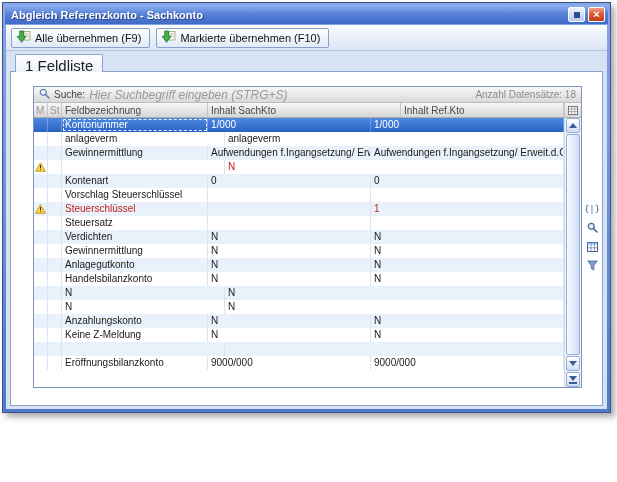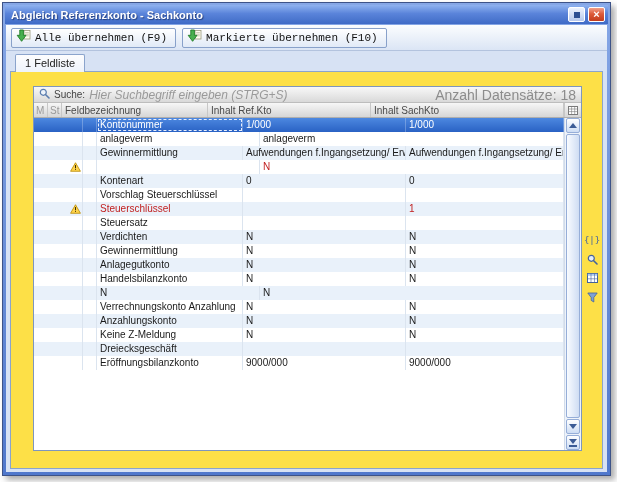--- a/index.html
+++ b/index.html
@@ -1,21 +1,21 @@
 <!DOCTYPE html>
 <html><head>
 <meta charset="utf-8">
 <style>
   * { box-sizing: border-box; margin: 0; padding: 0; }
   html,body { background:#ffffff; }
   body { font-family: "Liberation Sans", sans-serif; font-size: 11px; }
   .stage { position: relative; width: 617px; height: 482px; overflow: hidden; background:#fff; }
 
   
-  .dialog { position:absolute; left:2px; top:2px; width:609px; height:474px;
+  .dialog { position:absolute; left:2px; top:2px; width:609px; height:411px;
             border:1px solid #3d5388; background:linear-gradient(180deg,#86a7e6,#5078cc);
             box-shadow:4px 4px 6px rgba(70,70,70,.45); }
   .titlebar { position:absolute; left:2px; top:2px; right:2px; height:19px;
               background:linear-gradient(180deg,#8fb2ef 0%,#5a84da 45%,#3f6bc6 100%);
               display:flex; align-items:center; padding:0 3px 0 6px; }
   .title { flex:1; color:#fff; font-weight:bold; font-size:11px; text-shadow:1px 1px 1px rgba(10,20,60,.55);
            white-space:nowrap; overflow:hidden; }
   .tb-btn { width:17px; height:15px; margin-left:3px; border:1px solid #ffffff; border-radius:2px;
             display:flex; align-items:center; justify-content:center; cursor:default; }
   .tb-aux { background:linear-gradient(#eef3fd,#b6c8ec); }
@@ -24,56 +24,56 @@
               font-size:11px; line-height:1; }
 
   
   .client { position:absolute; left:3px; right:3px; top:22px; bottom:3px; background:#d7e2f4; }
 
   .toolbar { position:absolute; left:0; right:0; top:0; height:26px;
              background:linear-gradient(180deg,#fbfdfe,#dbe5f5); border-bottom:1px solid #b3c3de;
              display:flex; align-items:center; padding:0 5px; gap:6px; }
   .tbtn { display:inline-flex; align-items:center; gap:4px; height:20px; padding:0 8px 0 4px;
           border:1px solid #88a1ca; border-radius:2px; background:linear-gradient(#ffffff,#e1eaf7);
-          font-family:Liberation Mono, monospace; font-size:11px; color:#111; cursor:default; }
+          font-family:Liberation Sans, sans-serif; font-size:11px; color:#111; cursor:default; }
 
   .tab { position:absolute; left:9px; top:29px; height:18px; padding:2px 9px 0;
          border:1px solid #8ba4cc; border-bottom:none; border-radius:2px 2px 0 0;
-         background:linear-gradient(#fdfdfe,#eef3fb); font-size:11px; color:#222; z-index:2; }
+         background:linear-gradient(#fdfdfe,#eef3fb); font-size:15px; color:#222; z-index:2; }
 
   .panel { position:absolute; left:4px; right:4px; top:46px; bottom:3px;
-           border:1px solid #8ba4cc; background:#fde047; z-index:1; }
+           border:1px solid #8ba4cc; background:#ffffff; z-index:1; }
 
   
   .gridbox { position:absolute; left:22px; top:14px; right:20px; bottom:17px;
              border:1px solid #7e96bd; background:#fff; }
 
   .searchbar { position:absolute; left:0; right:0; top:0; height:16px;
                background:linear-gradient(#f8f8f8,#d9d9d9); border-bottom:1px solid #bdbdbd;
                display:flex; align-items:center; gap:4px; padding:0 5px; }
   .search-label { color:#444; font-size:10px; }
   .search-input { flex:1; border:none; background:transparent; outline:none;
                   font-family:inherit; font-size:12px; font-style:italic; color:#666; height:14px; }
   .search-input::placeholder { color:#9a9a9a; font-style:italic; }
-  .records { color:#8c8c8c; font-size:14px; white-space:nowrap; }
+  .records { color:#8c8c8c; font-size:10px; white-space:nowrap; }
 
   .header { position:absolute; left:0; right:0; top:16px; height:15px; display:flex;
             background:linear-gradient(#f7f7f7,#d6d6d6); border-bottom:1px solid #aeaeae;
             font-size:10px; color:#4a4a4a; }
   .hcell { height:100%; display:flex; align-items:center; padding:0 3px;
            border-right:1px solid #c7c7c7; overflow:hidden; white-space:nowrap; }
   .hcell.m, .hcell.st { width:14px; color:#9a9a9a; padding:0 2px; }
   .hcell.field { width:146px;text-align:center; }
   .hcell.ref { width:163px; }
   .hcell.sach { flex:1; }
   .hopt { width:17px; height:100%; display:flex; align-items:center; justify-content:center;
           border-left:1px solid #c7c7c7; }
 
   .rows { position:absolute; left:0; top:31px; right:17px; bottom:0; overflow:hidden; font-size:10px; }
-  .row { display:flex; height:14px; background:#fff;padding-left:35px; }
+  .row { display:flex; height:14px; background:#fff; }
   .row:nth-child(odd) { background:#e9f1fa; }
   .cell { height:14px; line-height:13px; padding:0 3px; overflow:hidden; white-space:nowrap;
           border-right:1px solid #dbe4ef; color:#1a1a1a; }
   .cell.m, .cell.st { width:14px; padding:0 1px; display:flex; align-items:center; justify-content:center; }
   .cell.field { width:146px; }
   .cell.ref { width:163px; }
   .cell.sach { flex:1; }
   .row.red .cell { color:#c11f1f; }
   .row.selected { background:linear-gradient(#4d88e0,#2a62c4) !important; }
   .row.selected .cell { color:#fff; border-right-color:rgba(255,255,255,.25); }
@@ -163,22 +163,22 @@
             </span>
             <span class="search-label">Suche:</span>
             <input class="search-input" type="text" placeholder="Hier Suchbegriff eingeben (STRG+S)" style="">
             <span class="records">Anzahl Datensätze: 18</span>
           </div>
 
           <div class="header">
             <div class="hcell m">M</div>
             <div class="hcell st">St</div>
             <div class="hcell field">Feldbezeichnung</div>
+            <div class="hcell sach">Inhalt SachKto</div>
             <div class="hcell ref">Inhalt Ref.Kto</div>
-            <div class="hcell sach">Inhalt SachKto</div>
             <div class="hopt">
               <svg width="10" height="9" viewBox="0 0 10 9">
                 <rect x="0.5" y="0.5" width="9" height="8" fill="#fff" stroke="#7a7a7a"></rect>
                 <line x1="0.5" y1="3" x2="9.5" y2="3" stroke="#7a7a7a" stroke-width="0.6"></line>
                 <line x1="0.5" y1="5.6" x2="9.5" y2="5.6" stroke="#7a7a7a" stroke-width="0.6"></line>
                 <line x1="3.6" y1="0.5" x2="3.6" y2="8.5" stroke="#7a7a7a" stroke-width="0.6"></line>
                 <line x1="6.7" y1="0.5" x2="6.7" y2="8.5" stroke="#7a7a7a" stroke-width="0.6"></line>
               </svg>
             </div>
           </div>
@@ -284,42 +284,40 @@
               </div>
               <div class="row">
                 <div class="cell m"></div>
                 <div class="cell st"></div>
                 <div class="cell ref">N</div>
                 <div class="cell sach">N</div>
               </div>
               <div class="row">
                 <div class="cell m"></div>
                 <div class="cell st"></div>
-                <div class="cell field">Verrechnungskonto Anzahlung</div>
                 <div class="cell ref">N</div>
                 <div class="cell sach">N</div>
               </div>
               <div class="row">
                 <div class="cell m"></div>
                 <div class="cell st"></div>
                 <div class="cell field">Anzahlungskonto</div>
                 <div class="cell ref">N</div>
                 <div class="cell sach">N</div>
               </div>
               <div class="row">
                 <div class="cell m"></div>
                 <div class="cell st"></div>
                 <div class="cell field">Keine Z-Meldung</div>
                 <div class="cell ref">N</div>
                 <div class="cell sach">N</div>
               </div>
               <div class="row">
                 <div class="cell m"></div>
                 <div class="cell st"></div>
-                <div class="cell field">Dreiecksgeschäft</div>
                 <div class="cell ref"></div>
                 <div class="cell sach"></div>
               </div>
               <div class="row">
                 <div class="cell m"></div>
                 <div class="cell st"></div>
                 <div class="cell field">Eröffnungsbilanzkonto</div>
                 <div class="cell ref">9000/000</div>
                 <div class="cell sach">9000/000</div>
               </div>

